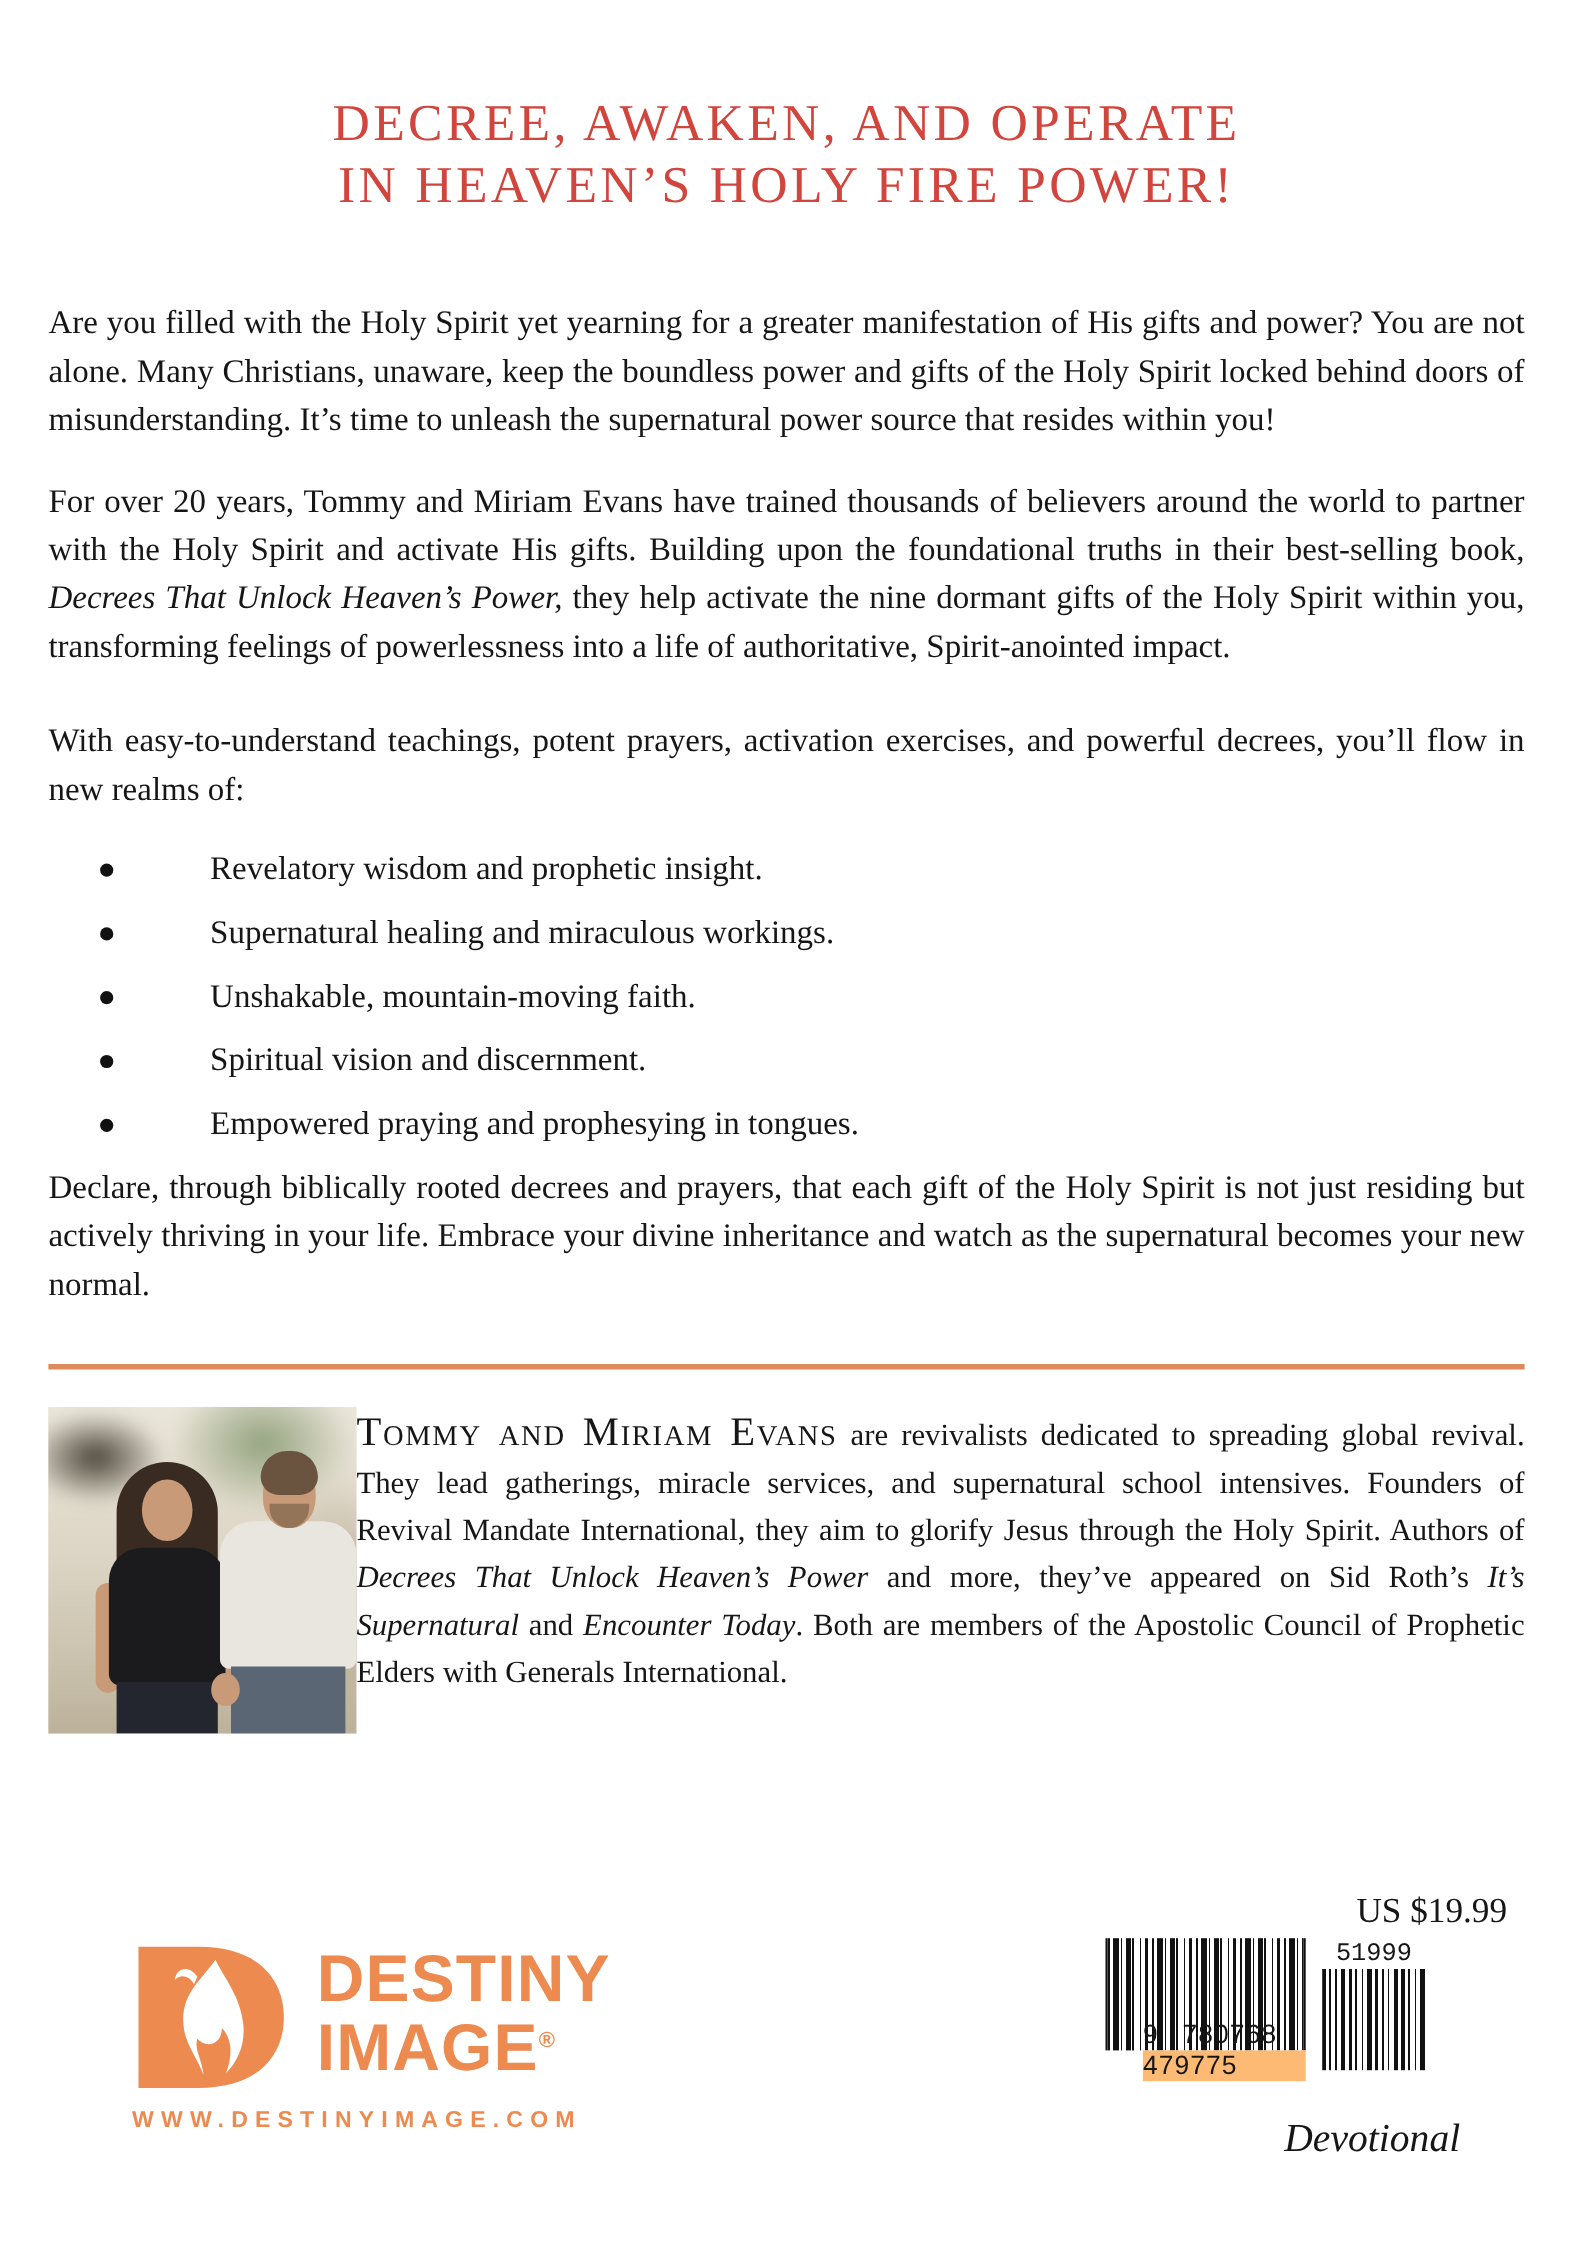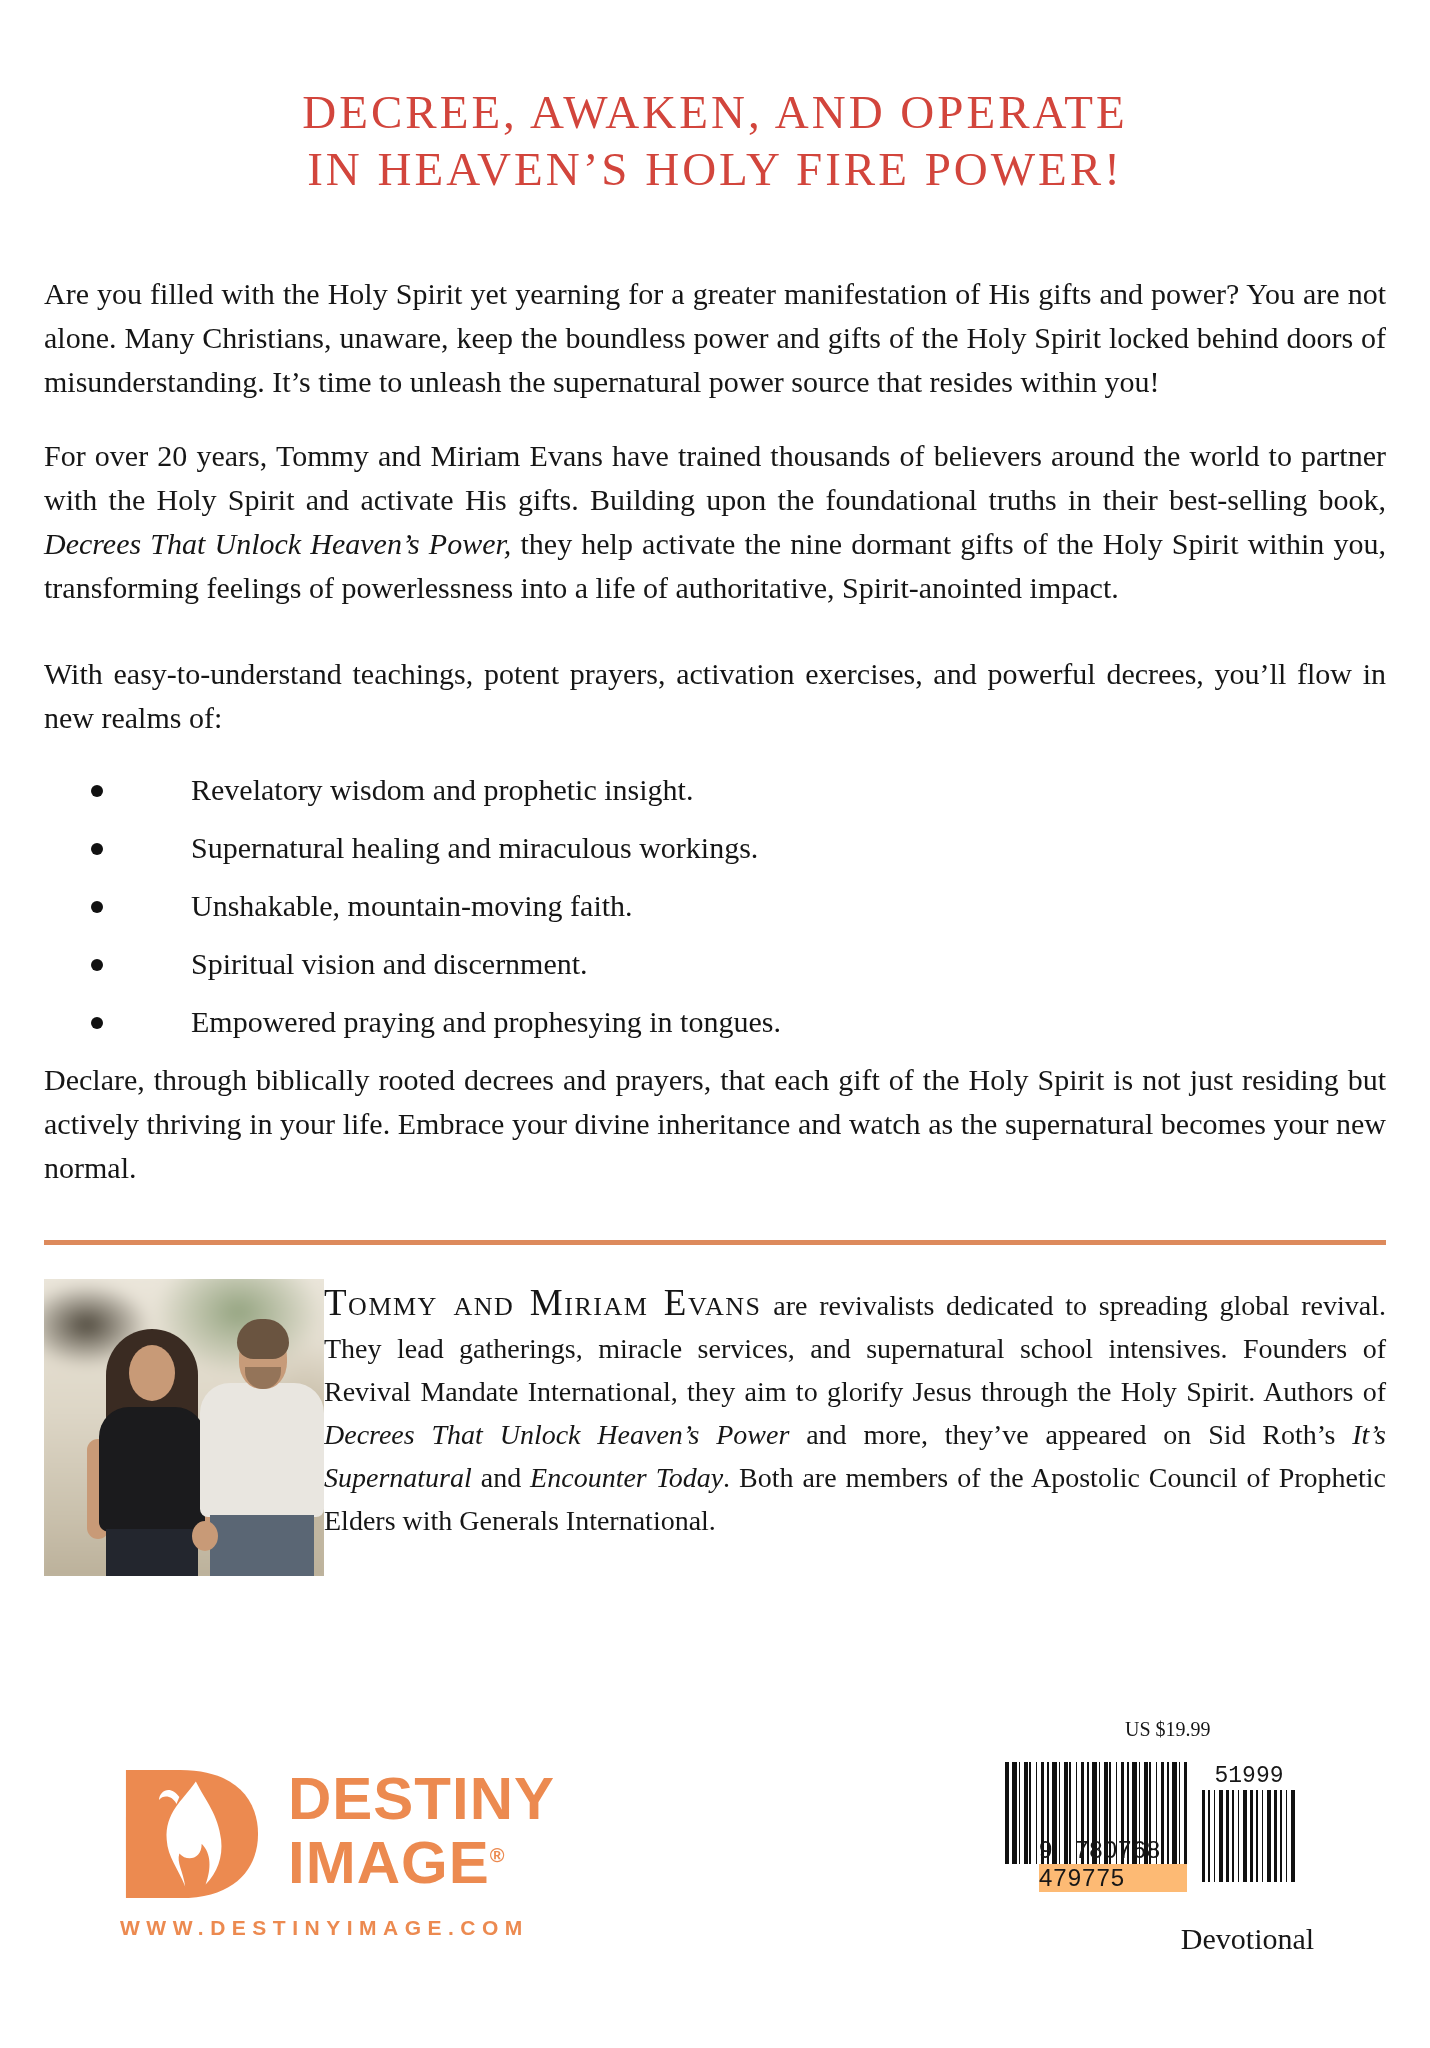--- a/index.html
+++ b/index.html
@@ -80,21 +80,21 @@
     position:absolute; left:288px; top:70px;
     font-family:"Liberation Sans", sans-serif; font-weight:bold;
     font-size:60px; line-height:57px; color:#ec8a50; letter-spacing:1px;
   }
   .logo-text sup { font-size:20px; letter-spacing:0; }
   .website {
     position:absolute; left:120px; top:216px;
     font-family:"Liberation Sans", sans-serif; font-weight:bold;
     font-size:21px; letter-spacing:6.5px; color:#ec8a50;
   }
-  .price { position:absolute; left:1125px; top:18px; width:245px; text-align:left; font-size:20px;font-family:Liberation Serif, serif; }
+  .price { position:absolute; left:1125px; top:18px; width:245px; text-align:right; font-size:32px;font-family:Liberation Serif, serif; }
   .barcode-main { position:absolute; left:1005px; top:62px; width:182px; }
   .barcode-main .bars {
     height:102px;
     background:repeating-linear-gradient(90deg,
       #111 0 2px,#fff 2px 5px,#111 5px 10px,#fff 10px 12px,#111 12px 13px,#fff 13px 17px,
       #111 17px 21px,#fff 21px 22px,#111 22px 24px,#fff 24px 29px,#111 29px 30px,#fff 30px 34px,
       #111 34px 37px,#fff 37px 40px);
     border-left:2px solid #111; border-right:2px solid #111;
   }
   .barcode-main .digits {
@@ -107,21 +107,21 @@
   .barcode-addon .label {
     text-align:center; font-family:Liberation Mono, monospace; font-size:23px; line-height:24px;
   }
   .barcode-addon .bars {
     margin-top:2px; height:92px;
     background:repeating-linear-gradient(90deg,
       #111 0 3px,#fff 3px 6px,#111 6px 8px,#fff 8px 12px,#111 12px 13px,#fff 13px 17px,
       #111 17px 21px,#fff 21px 24px);
   }
   .category { position:absolute; left:1125px; top:222px; width:245px; text-align:center;
-    font-size:30px; }
+    font-style:italic; font-size:36px; }
 </style>
 </head>
 <body>
 
 <div class="content">
 
   <h1 class="headline">
     <span>DECREE, AWAKEN, AND OPERATE</span><br>
     <span>IN HEAVEN’S HOLY FIRE POWER!</span>
   </h1>

